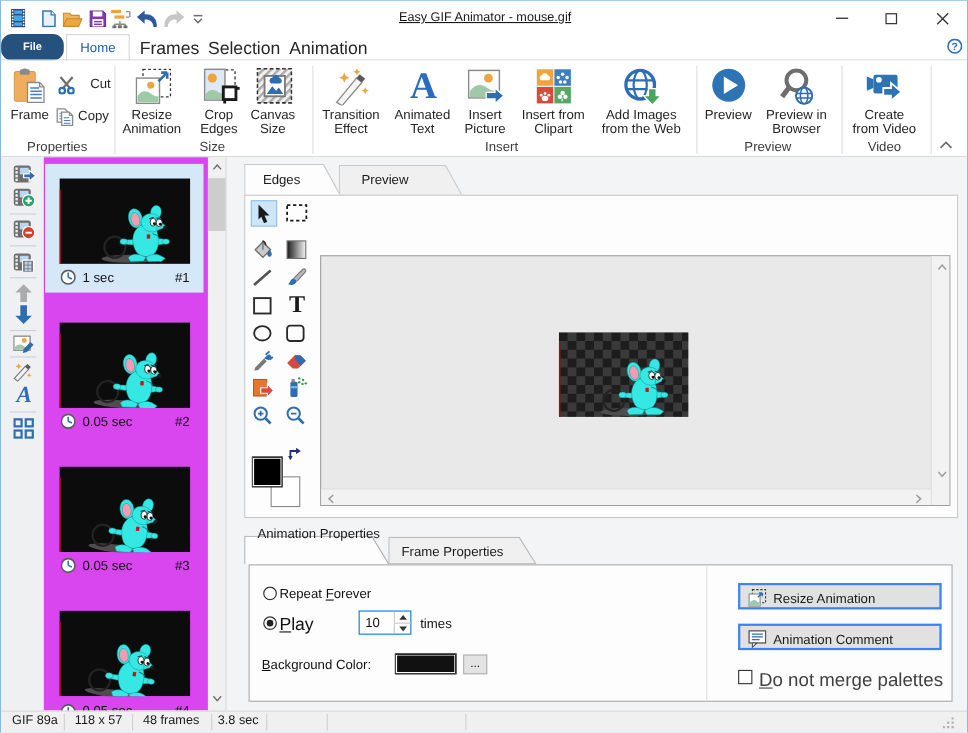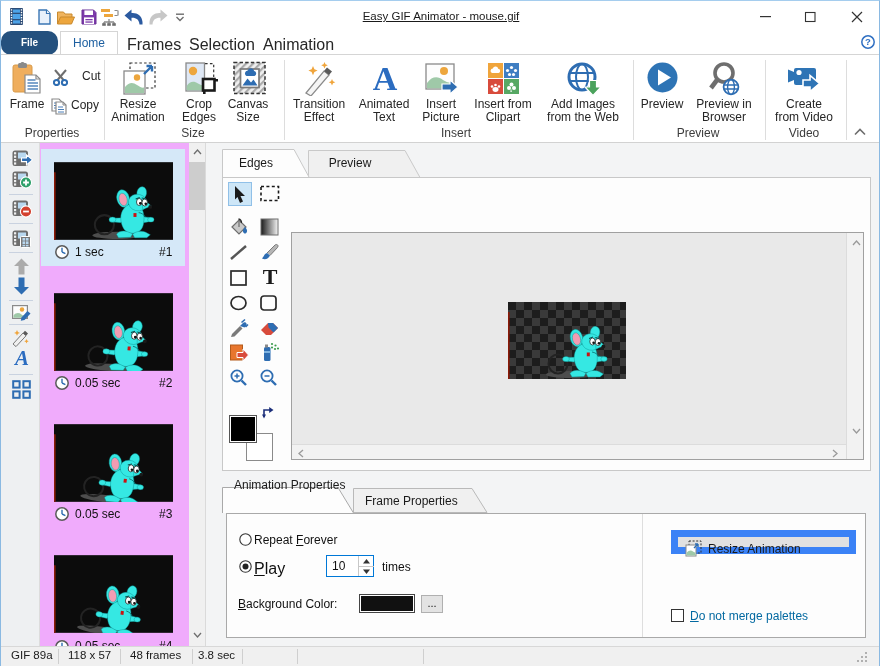--- a/index.html
+++ b/index.html
@@ -22,30 +22,30 @@
   #tabline { left:0; top:53px; width:878px; height:1px; background:#d5d5d5; }
   
   #ribbon { left:0; top:54px; width:878px; height:88px; background:#fff;
     border-bottom:1px solid #d2d2d2; }
   .gsep { top:5px; width:1px; height:80px; background:#dddddd; }
   .glabel { top:71px; font-size:12px; color:#3c3c3c; text-align:center; }
   .blabel { font-size:12px; color:#262626; text-align:center; line-height:13px; }
   
   #main { left:0; top:142px; width:878px; height:503px; background:#f3f4f5; }
   #ltool { left:0; top:0; width:39px; height:503px; background:#eef0f2; border-right:1px solid #dcdcdc; }
-  #flist { left:39px; top:0px; width:150px; height:503px; background:#f0abfc; }
+  #flist { left:39px; top:0px; width:150px; height:503px; background:#d946ef; }
   #fscroll { left:188px; top:0px; width:17px; height:503px; background:#f0f0f0; border-right:1px solid #dadada;}
   
   #epanel { left:221px; top:34px; width:649px; height:294px; background:#fdfdfd; border:1px solid #c8c8c8; }
   .ptab { font-size:12px; color:#1a1a1a; }
   #canvas { left:68px; top:54px; width:573px; height:228px; background:#e9e9e9; border:1px solid #a0a0a0; }
   
   #bpanel { left:225px; top:370px; width:640px; height:125px; background:#fdfdfd; border:1px solid #a9a9a9; }
   .btn { position:absolute; left:444px; width:185px; height:24px; background:#e1e1e1;
-    border:7px solid #3b82f6; font-size:12px; color:#1a1a1a;text-decoration:underline; }
+    border:2px solid #3b82f6; font-size:12px; color:#1a1a1a;text-decoration:underline; }
   
   #status { left:0; top:645px; width:878px; height:20px; background:#f0f0f0;
     border-top:1px solid #d8d8d8; font-size:12px; color:#1a1a1a; }
   .ssep { position:absolute; top:2px; width:1px; height:15px; background:#cfcfcf; }
   .stxt { position:absolute; top:2px; font-size:11.5px; }
   svg { display:block; }
 </style>
 </head>
 <body>
 <svg width="0" height="0" style="position:absolute">
@@ -616,22 +616,34 @@
       <div class="abs" style="left:194px;top:81px;width:22px;height:18px;background:#e3e3e3;border:1px solid #b0b0b0;font-size:11px;color:#111;text-align:center;line-height:14px;">...</div>
       <div class="abs btn" style="top:16px;">
         <svg class="abs" style="left:7px;top:3px" width="17" height="17" viewBox="0 0 17 17">
           <rect x="4" y="1" width="12" height="12" fill="none" stroke="#333" stroke-width="1" stroke-dasharray="2 1.6"></rect>
           <rect x="1" y="5" width="10" height="11" fill="#fff" stroke="#8a8a8a"></rect>
           <path d="M1.5 13 C4 10 6 10 8 11.5 c 1 0.8 2 1.1 2.5 1 V15.5 H1.5 Z" fill="#9fc9a8"></path>
           <path d="M9 8 L13 4 M13 4 h-3 M13 4 v3" stroke="#2e6db2" stroke-width="1.4" fill="none"></path>
         </svg>
         <div class="abs" style="left:30px;top:5px;">Resize Animation</div>
       </div>
+      <div class="abs btn" style="top:53px;">
+        <svg class="abs" style="left:7px;top:3px" width="17" height="17" viewBox="0 0 17 17">
+          <rect x="1" y="1.5" width="15" height="11" fill="#fff" stroke="#5a5a5a" stroke-width="1.2"></rect>
+          <path d="M4 12.5 v4 l4 -4 Z" fill="#fff" stroke="#5a5a5a" stroke-width="1"></path>
+          <g stroke="#2e6db2" stroke-width="1.2">
+              <path d="M3.5 4.5 h10"></path>
+              <path d="M3.5 7 h10"></path>
+              <path d="M3.5 9.5 h7"></path>
+            </g>
+        </svg>
+        <div class="abs" style="left:30px;top:5px;">Animation Comment</div>
+      </div>
       <div class="abs" style="left:444px;top:95px;width:13px;height:13px;background:#fff;border:1px solid #333"></div>
-      <div class="abs" style="left:463px;top:95px;font-size:12px;color:#0369a1"><span style="text-decoration:underline">D</span>o not merge palettes</div>
+      <div class="abs" style="left:463px;top:95px;font-size:17px;color:#404040"><span style="text-decoration:underline">D</span>o not merge palettes</div>
     </div>
   </div>
   <div class="abs" id="status">
     <div class="stxt" style="left:10px;">GIF 89a</div>
     <div class="ssep" style="left:57px;"></div>
     <div class="stxt" style="left:67px;">118 x 57</div>
     <div class="ssep" style="left:119px;"></div>
     <div class="stxt" style="left:129px;">48 frames</div>
     <div class="ssep" style="left:191px;"></div>
     <div class="stxt" style="left:197px;">3.8 sec</div>

